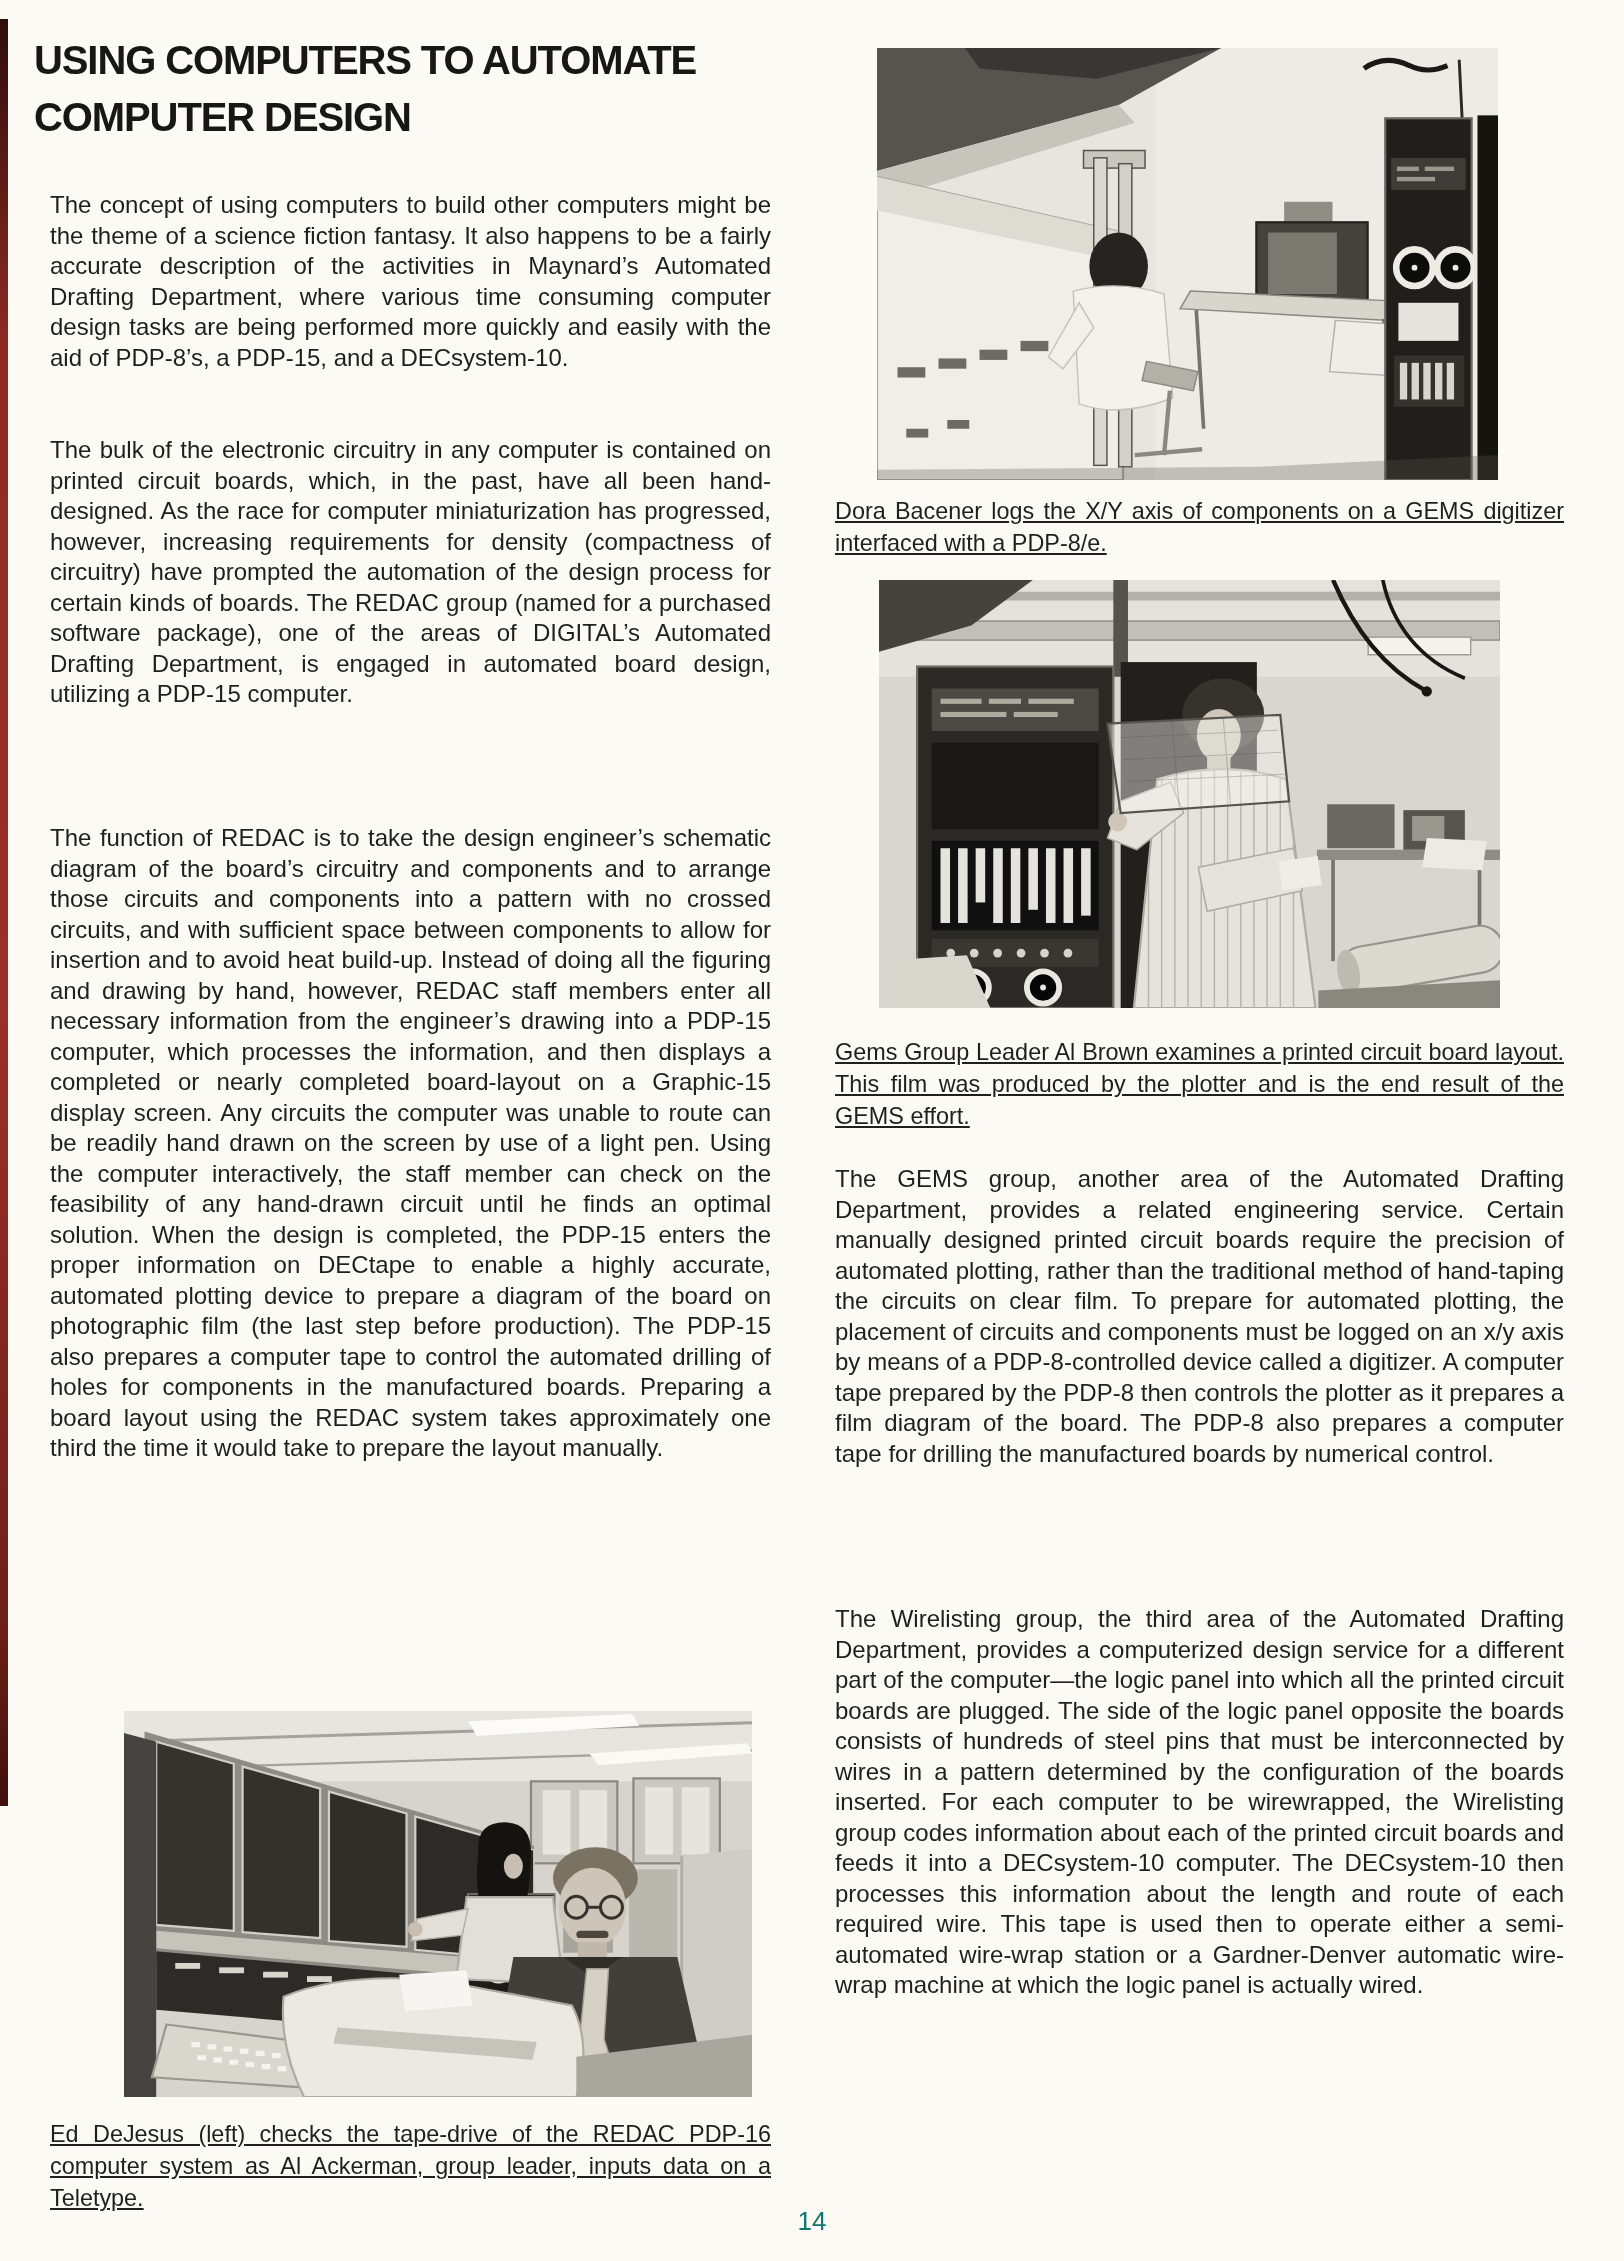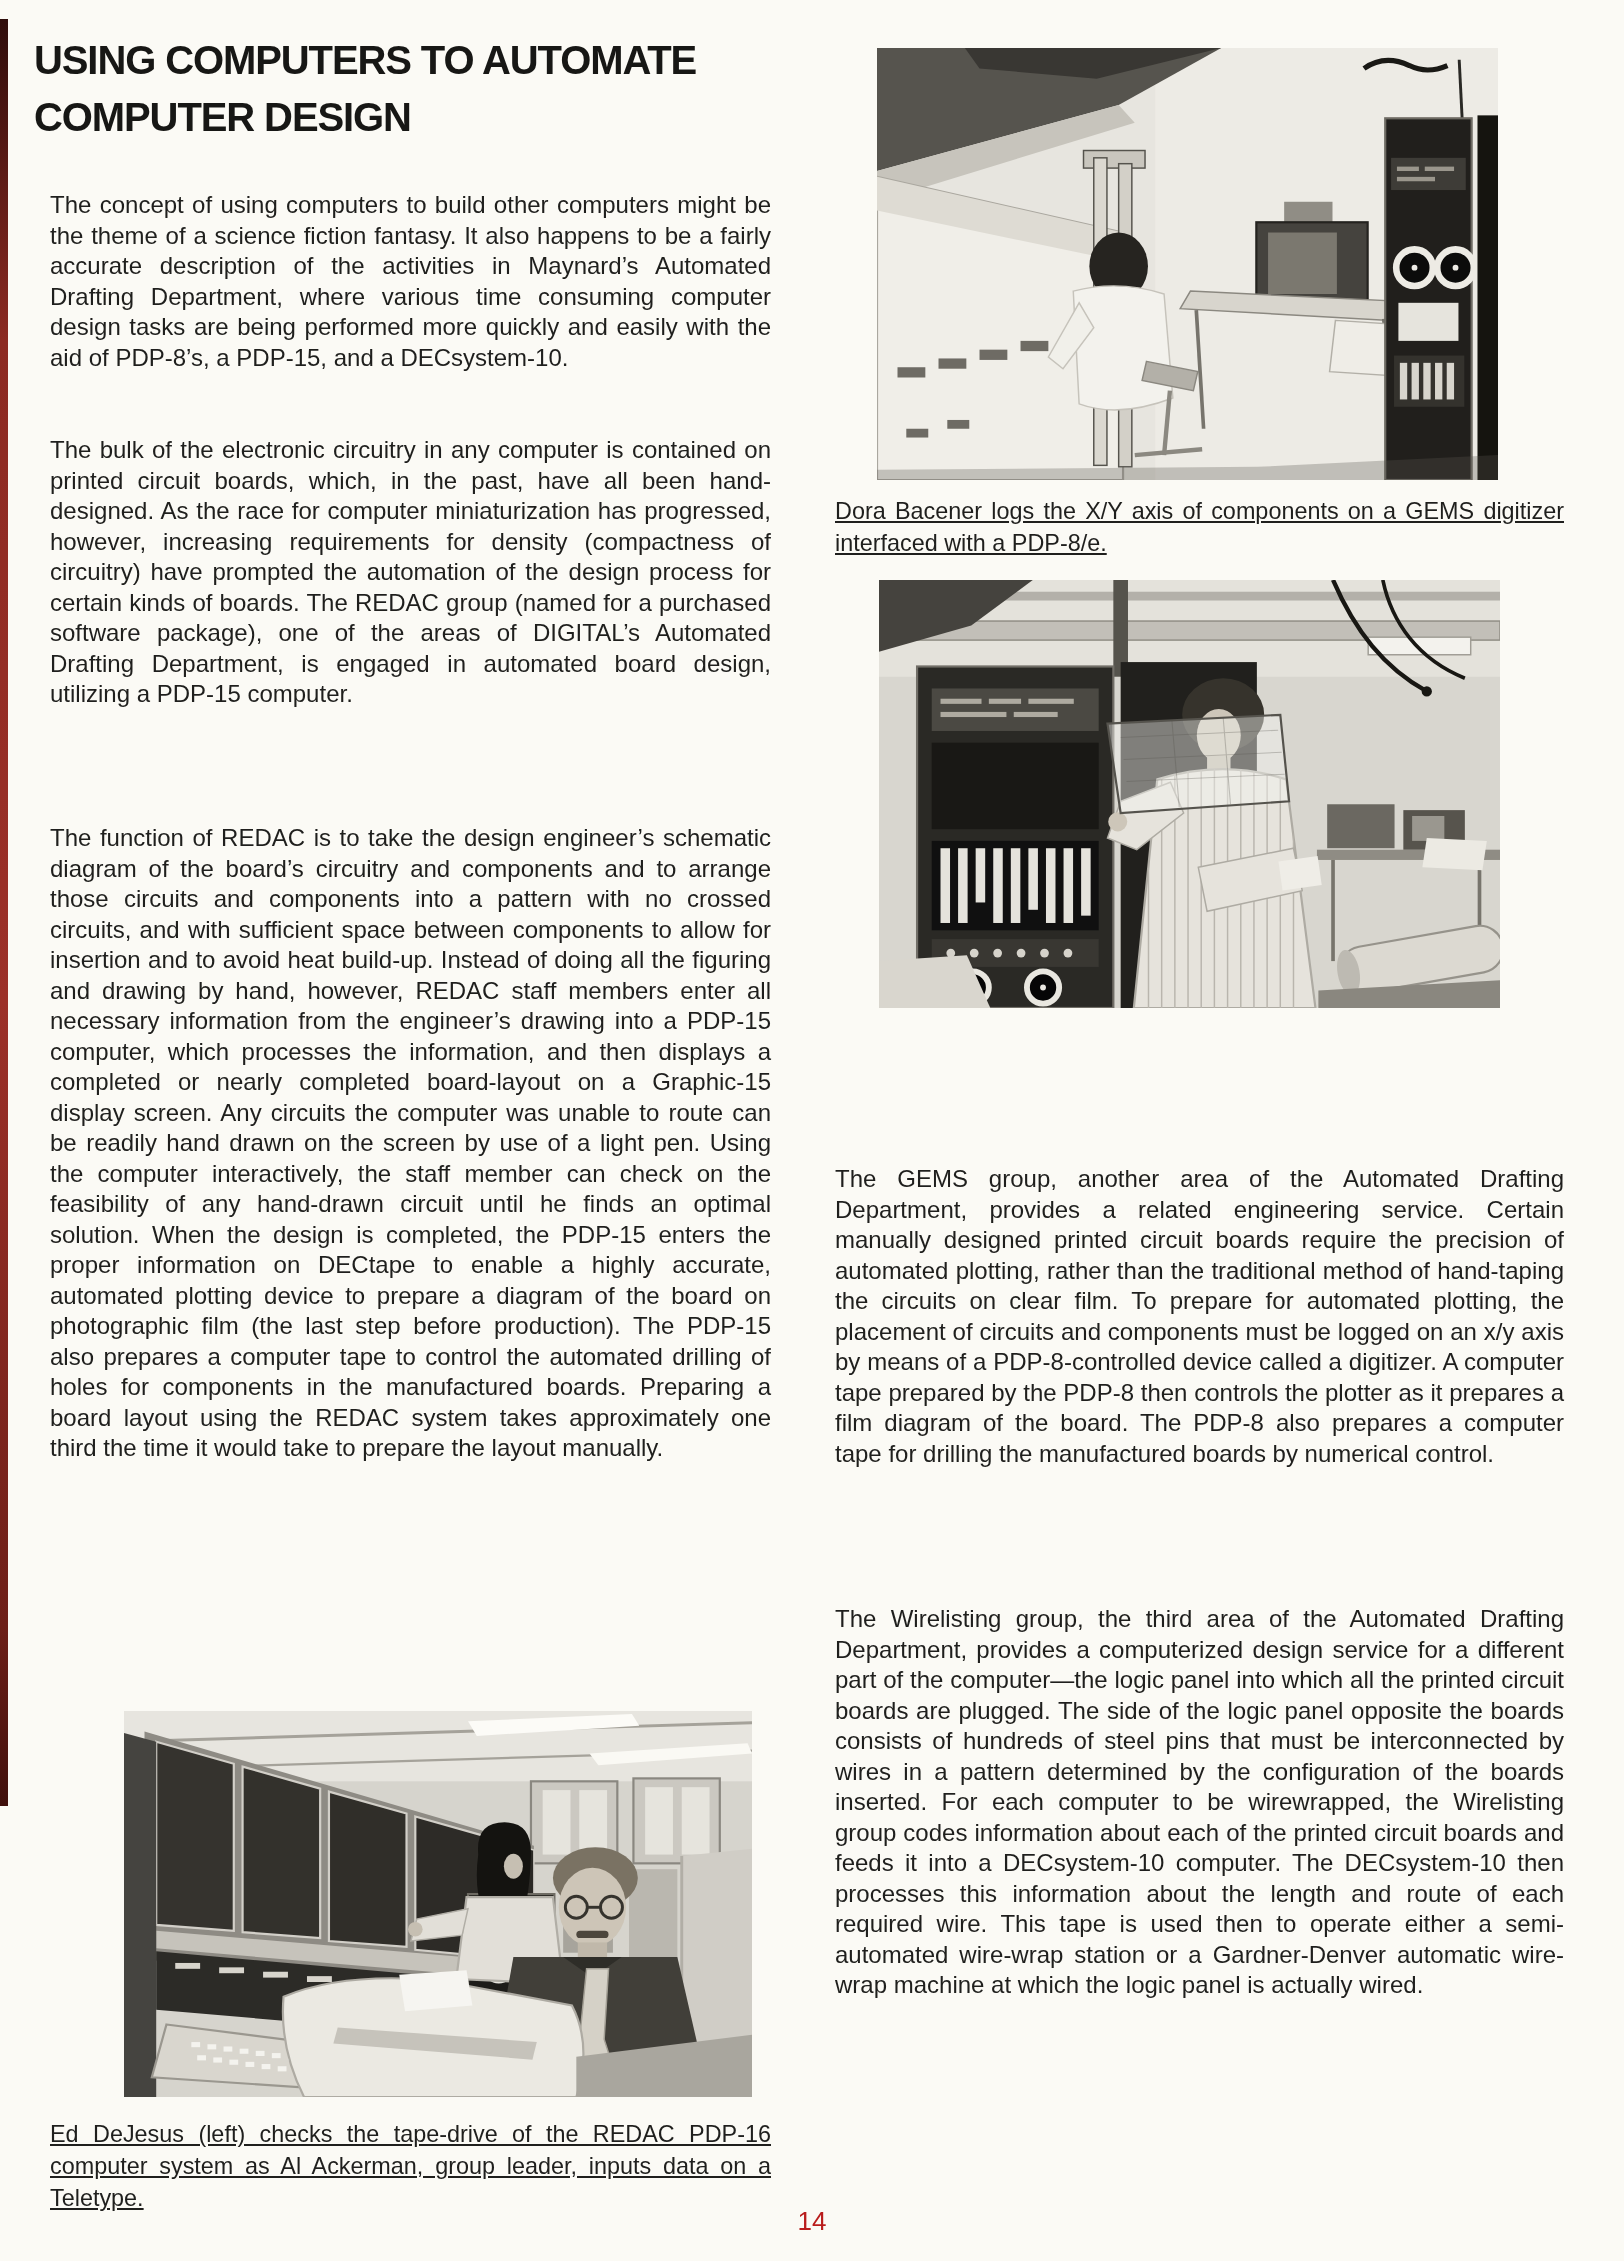--- a/index.html
+++ b/index.html
@@ -30,21 +30,21 @@
     position:absolute;
     font-size:23.4px;line-height:32px;
     text-align:justify;margin:0;
     color:#1f1f1d;
     text-decoration:underline;
   }
   .photo{position:absolute;margin:0;padding:0;background:#e8e6e0;overflow:hidden;}
   .photo svg{display:block;width:100%;height:100%;}
   .page-number{
     position:absolute;left:0;top:2206px;width:1624px;
-    text-align:center;font-size:26px;color:#b91c1c;
+    text-align:center;font-size:26px;color:#0f766e;
   }
   
   .col-left{left:50px;width:721px;}
   .col-right{left:835px;width:729px;}
 </style>
 </head>
 <body>
 
 <div class="page">
 
@@ -334,20 +334,21 @@
         </g>
       </g>
       <g transform="rotate(-10 740 520)">
         <rect x="628" y="486" width="226" height="64" rx="32" fill="#dcd9d1" stroke="#96938b" stroke-width="3"></rect>
         <ellipse cx="640" cy="518" rx="15" ry="31" fill="#bdbab2"></ellipse>
       </g>
       <polygon points="600,560 848,546 848,584 600,584" fill="#8a877f"></polygon>
       <polygon points="0,520 120,512 152,584 0,584" fill="#d9d6ce"></polygon>
     </svg>
   </figure>
+  <p class="caption col-right" style="top:1036px;">Gems Group Leader Al Brown examines a printed circuit board layout. This film was produced by the plotter and is the end result of the GEMS effort.</p>
 
   <p class="body-par col-right" style="top:1164px;">The GEMS group, another area of the Automated Drafting Department, provides a related engineering service. Certain manually designed printed circuit boards require the precision of automated plotting, rather than the traditional method of hand-taping the circuits on clear film. To prepare for automated plotting, the placement of circuits and components must be logged on an x/y axis by means of a PDP-8-controlled device called a digitizer. A computer tape prepared by the PDP-8 then controls the plotter as it prepares a film diagram of the board. The PDP-8 also prepares a computer tape for drilling the manufactured boards by numerical control.</p>
   <p class="body-par col-right" style="top:1604px;">The Wirelisting group, the third area of the Automated Drafting Department, provides a computerized design service for a different part of the computer—the logic panel into which all the printed circuit boards are plugged. The side of the logic panel opposite the boards consists of hundreds of steel pins that must be interconnected by wires in a pattern determined by the configuration of the boards inserted. For each computer to be wirewrapped, the Wirelisting group codes information about each of the printed circuit boards and feeds it into a DECsystem-10 computer. The DECsystem-10 then processes this information about the length and route of each required wire. This tape is used then to operate either a semi-automated wire-wrap station or a Gardner-Denver automatic wire-wrap machine at which the logic panel is actually wired.</p>
 
   <div class="page-number">14</div>
 
 </div>
 
 
 </body></html>

